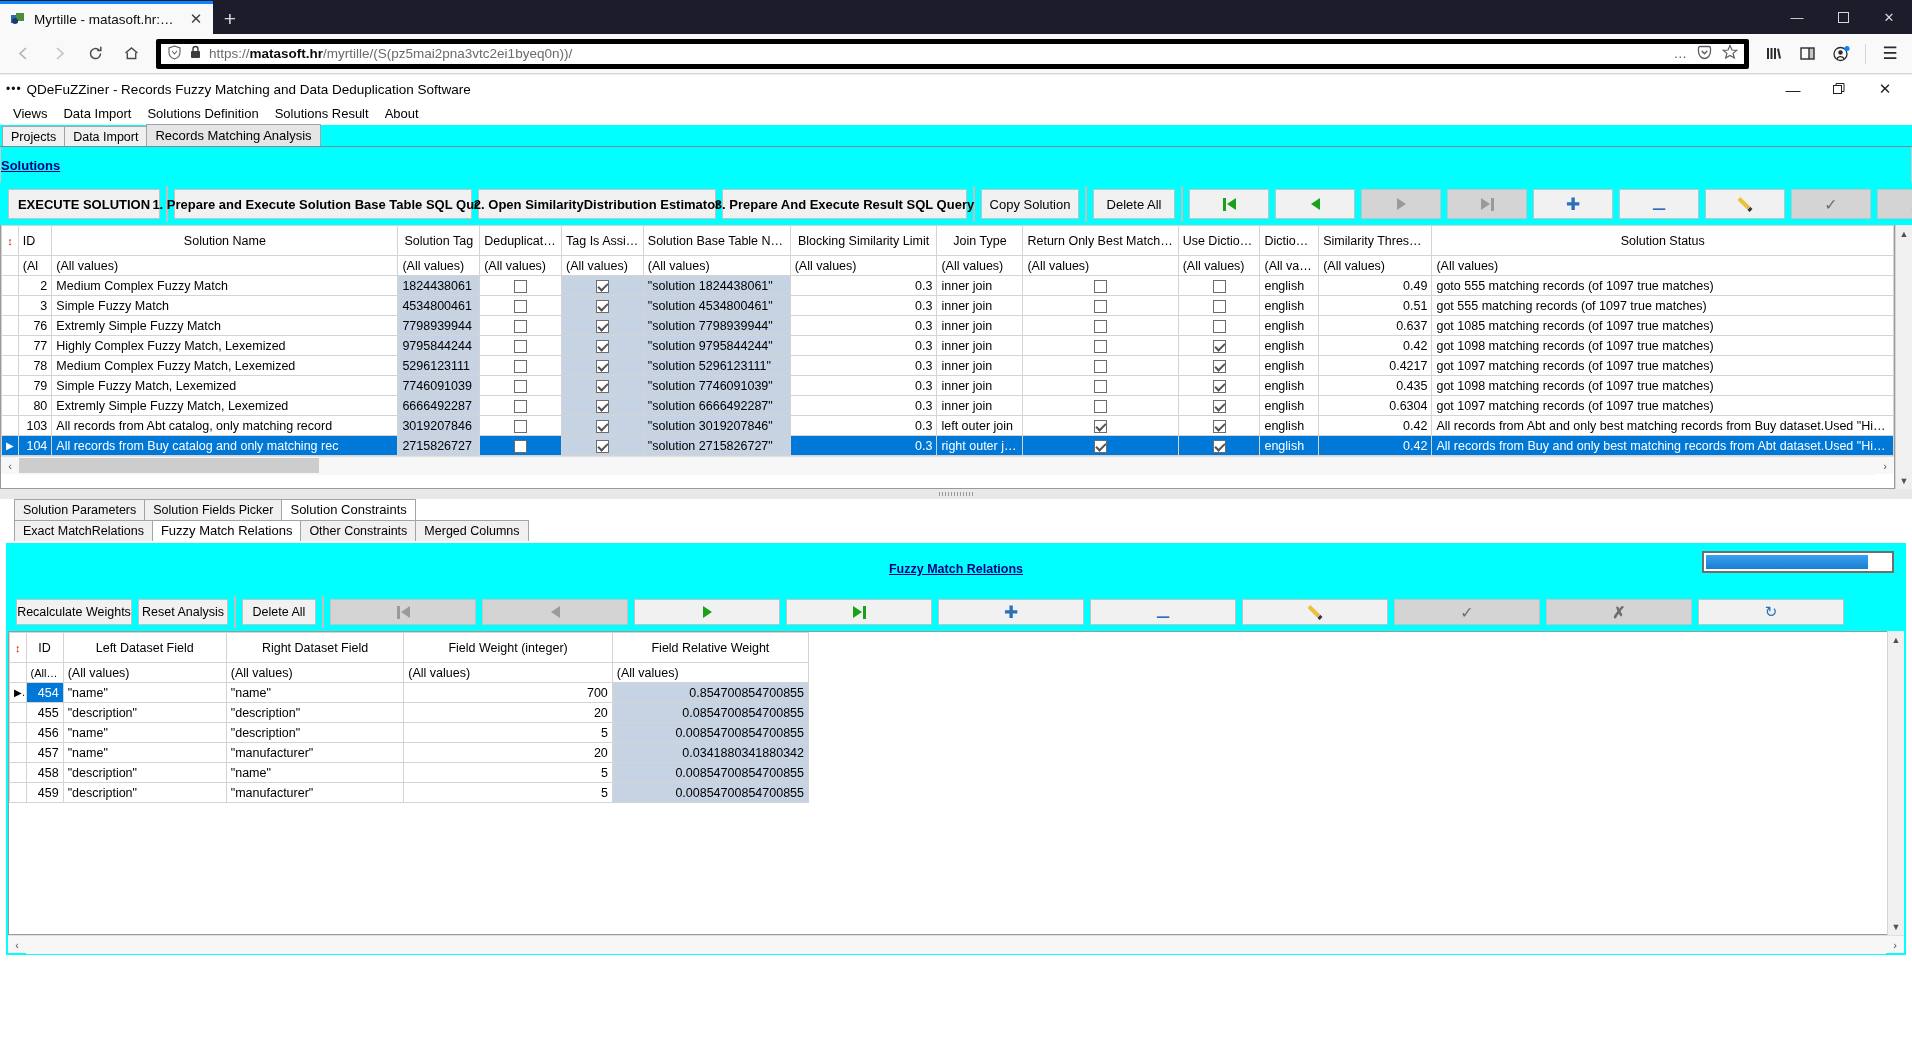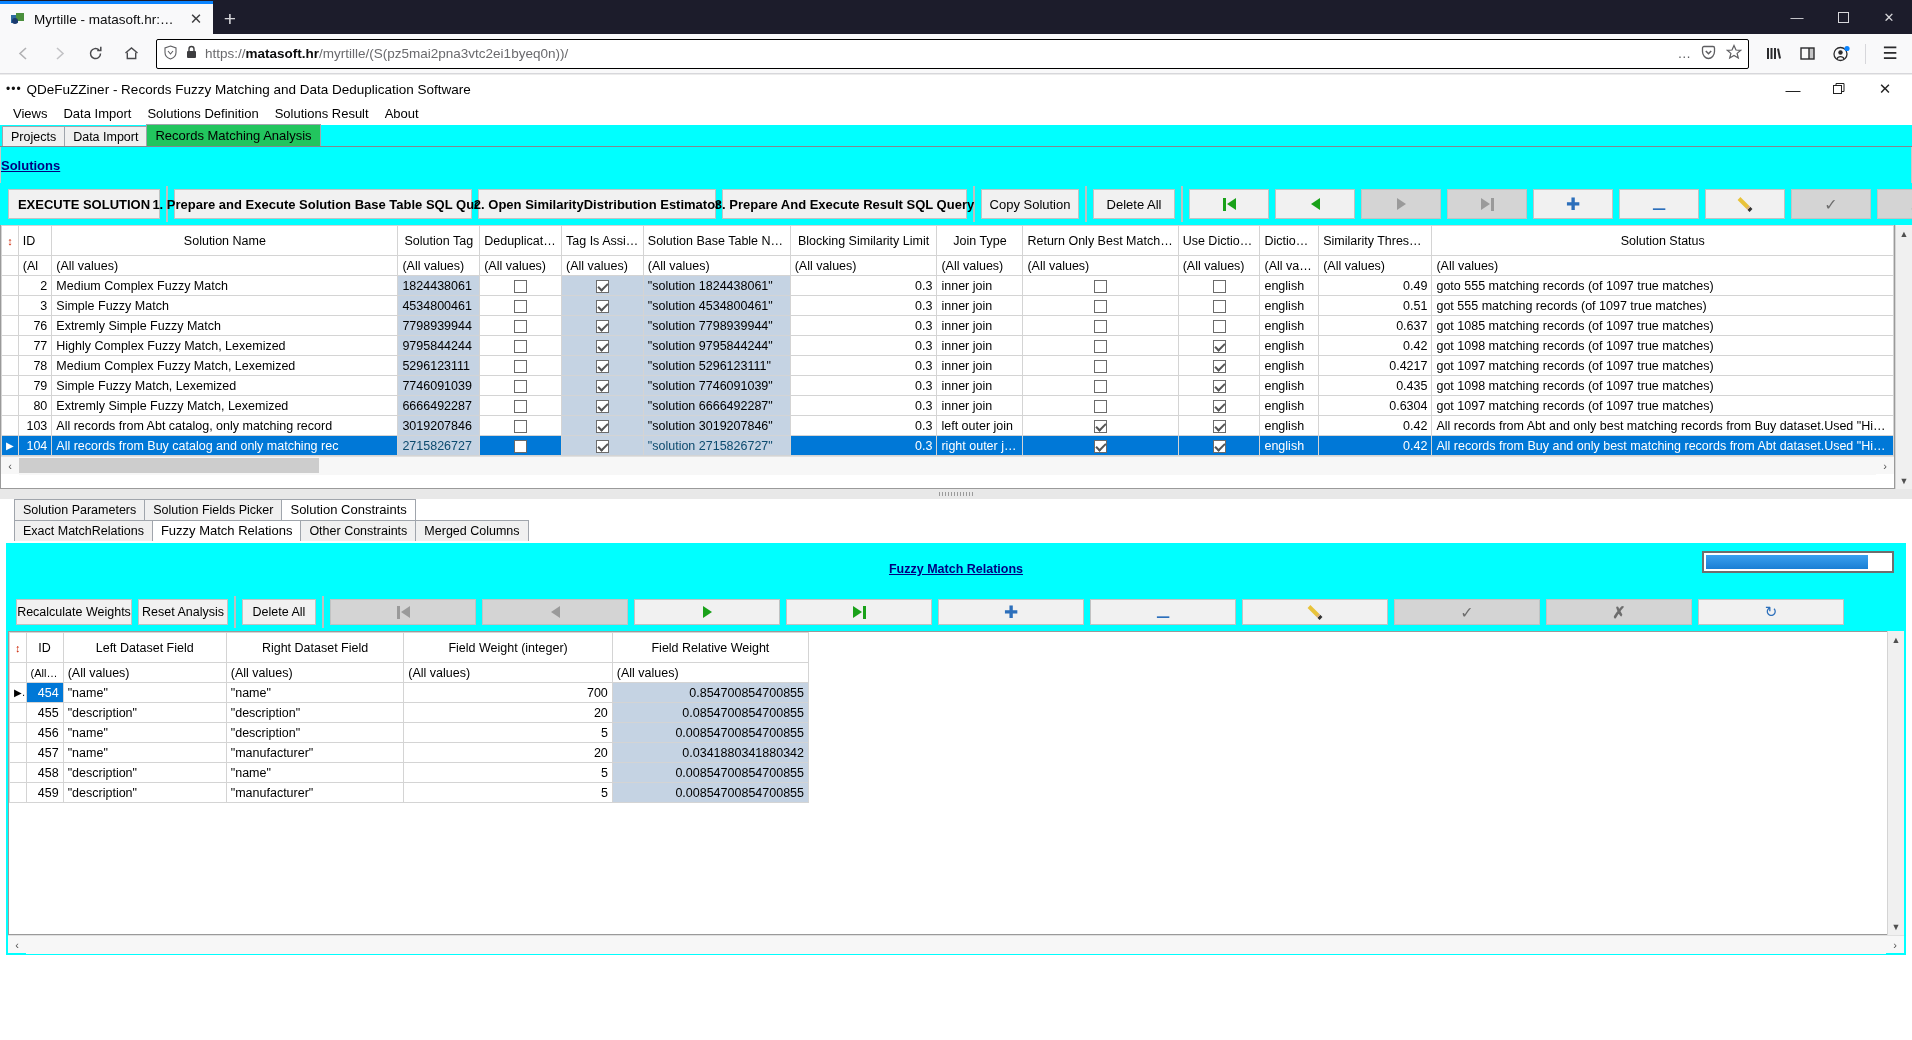--- a/index.html
+++ b/index.html
@@ -30,21 +30,21 @@
   .ff-winbtn { width: 46px; height: 34px; display: flex; align-items: center; justify-content: center; color: #d7d7db; font-size: 13px; }
 
   .ff-navbar {
     height: 40px; background: #f9f9fa; border-bottom: 1px solid #d7d7db;
     display: flex; align-items: center; padding: 0 6px; gap: 2px;
   }
   .ff-navbtn { width: 34px; height: 30px; display: flex; align-items: center; justify-content: center; color: #5e5e61; }
   .ff-navbtn.disabled { color: #c3c3c6; }
   .ff-url {
     flex: 1; height: 30px; margin: 0 6px; background: #fff;
-    border: 1px solid #000000; border-radius: 2px;
+    border: 5px solid #000000; border-radius: 2px;
     display: flex; align-items: center; padding: 0 6px; gap: 7px;
     font-size: 13.5px; color: #6a6a6d;
   }
   .ff-url-text { flex: 1; white-space: nowrap; overflow: hidden; }
   .ff-url-text b { color: #0c0c0d; font-weight: 600; }
   .ff-url-icons { display: flex; align-items: center; gap: 10px; color: #5e5e61; }
   .ff-right { display: flex; align-items: center; gap: 2px; }
   .ff-right .ff-navbtn { width: 32px; }
   .ff-sep { width: 1px; height: 20px; background: #d7d7db; margin: 0 6px; }
 
@@ -64,21 +64,21 @@
 
   .menubar { height: 22px; display: flex; align-items: center; padding-left: 5px; gap: 0; border-bottom: 1px solid #fff; }
   .menu-item { padding: 2px 8px; font-size: 13px; }
 
   .tabstrip { height: 22px; background: #00ffff; display: flex; align-items: flex-end; padding-left: 2px; border-bottom: 1px solid #828790; }
   .tab {
     height: 20px; padding: 0 8px; background: #f0f0f0;
     border: 1px solid #a0a5ac; border-bottom: none;
     display: flex; align-items: center; font-size: 12.5px; margin-right: -1px;
   }
-  .tab.active { background: #22c55e; height: 22px; font-size: 13px; z-index: 2; }
+  .tab.active { background: #e5e5e5; height: 22px; font-size: 13px; z-index: 2; }
 
   .cyan-band {
     background: #00ffff; height: 36px; display: flex;
     align-items: center; justify-content: flex-start;
     border-left: 1px solid #c8c8c8; border-right: 1px solid #c8c8c8;
   }
   .cyan-band a { color: #000080; font-size: 13px; text-decoration: underline; font-weight: 600; }
 
   
   .maintoolbar {
@@ -106,21 +106,21 @@
   table.grid th, table.grid td {
     border: 1px solid #d4d4d4; padding: 2px 4px; height: 20px;
     overflow: hidden; white-space: nowrap; text-overflow: ellipsis;
   }
   table.grid th { background: #fff; font-weight: normal; text-align: center; font-size: 12.5px; height: 30px; }
   tr.filterrow td { color: #000; background: #fff; }
   td.num { text-align: right; }
   td.ctr { text-align: center; }
   td.shade { background: #c5d3e3; }
   tr.sel td { background: #0078d7; color: #fff; }
-  tr.sel td.shade { background: #c5d3e3; color: #0c4a6e; }
+  tr.sel td.shade { background: #c5d3e3; color: #000000; }
   .rowmark { width: 14px; text-align: center; color: #000; font-size: 10px; }
   .sortcell { width: 16px; text-align: center; }
   .chk {
     display: inline-block; width: 13px; height: 13px;
     border: 1px solid #6b6b6b; background: #fff; position: relative; vertical-align: middle;
   }
   .chk.on::after {
     content: ""; position: absolute; left: 3px; top: 0px;
     width: 4px; height: 8px; border: solid #555; border-width: 0 2px 2px 0;
     transform: rotate(45deg);

